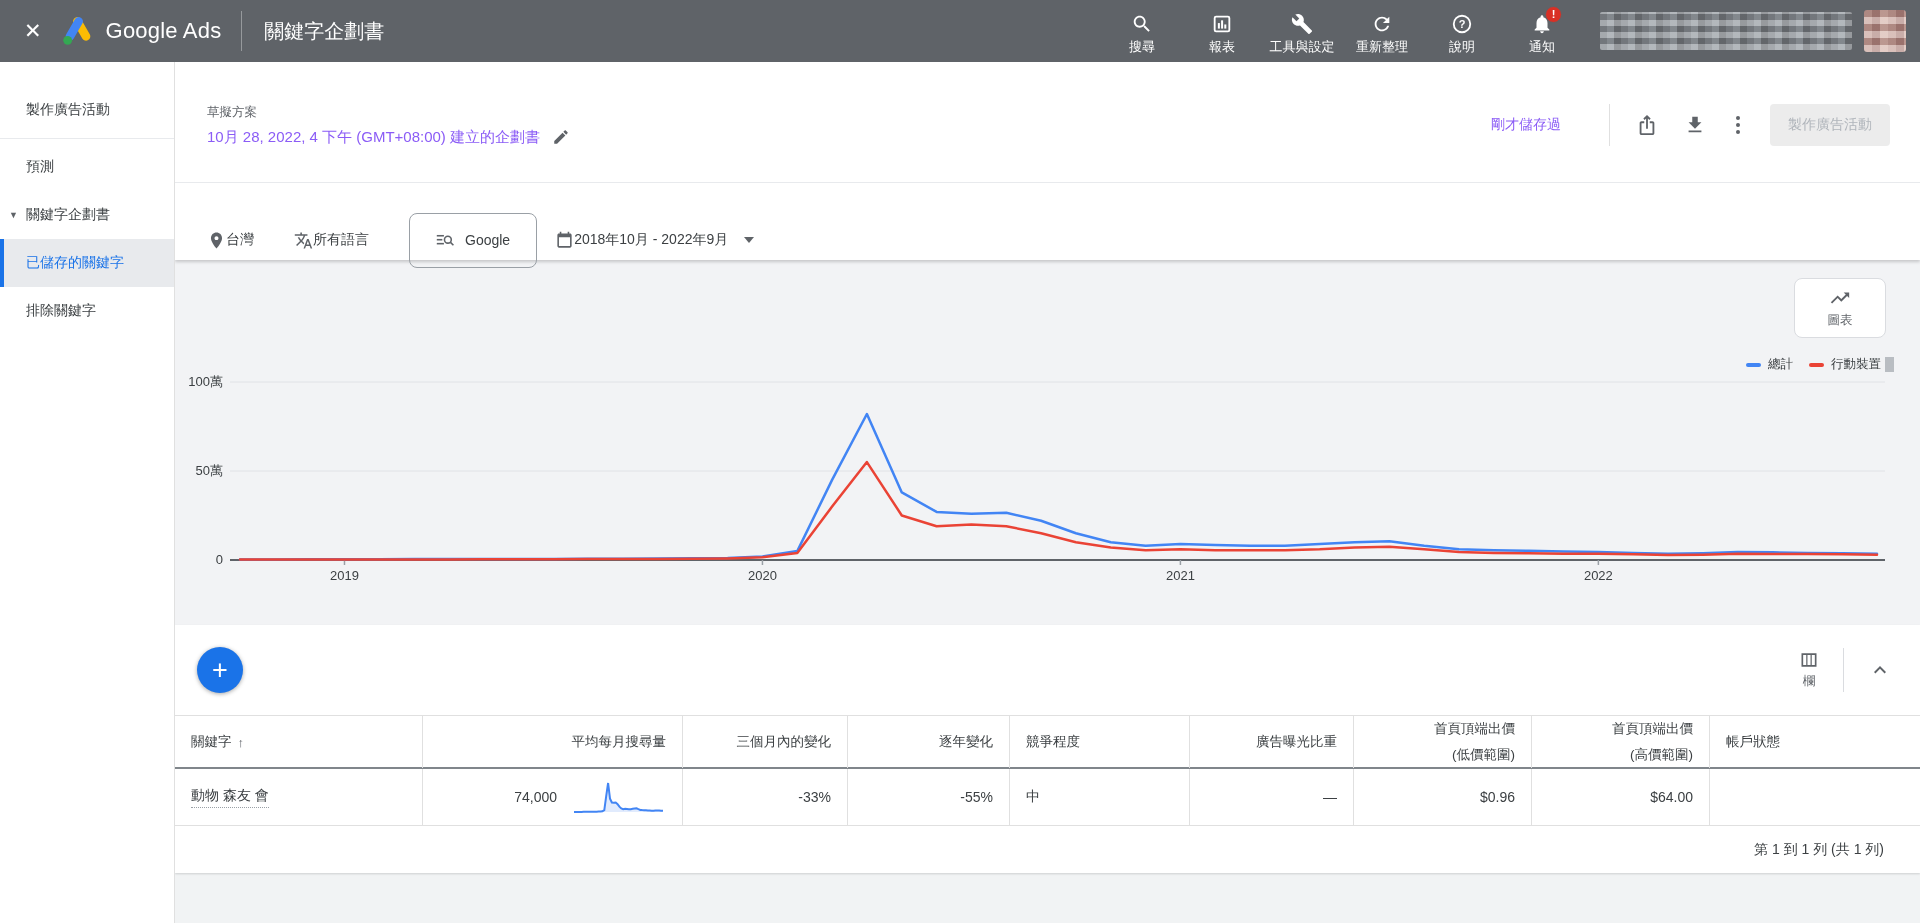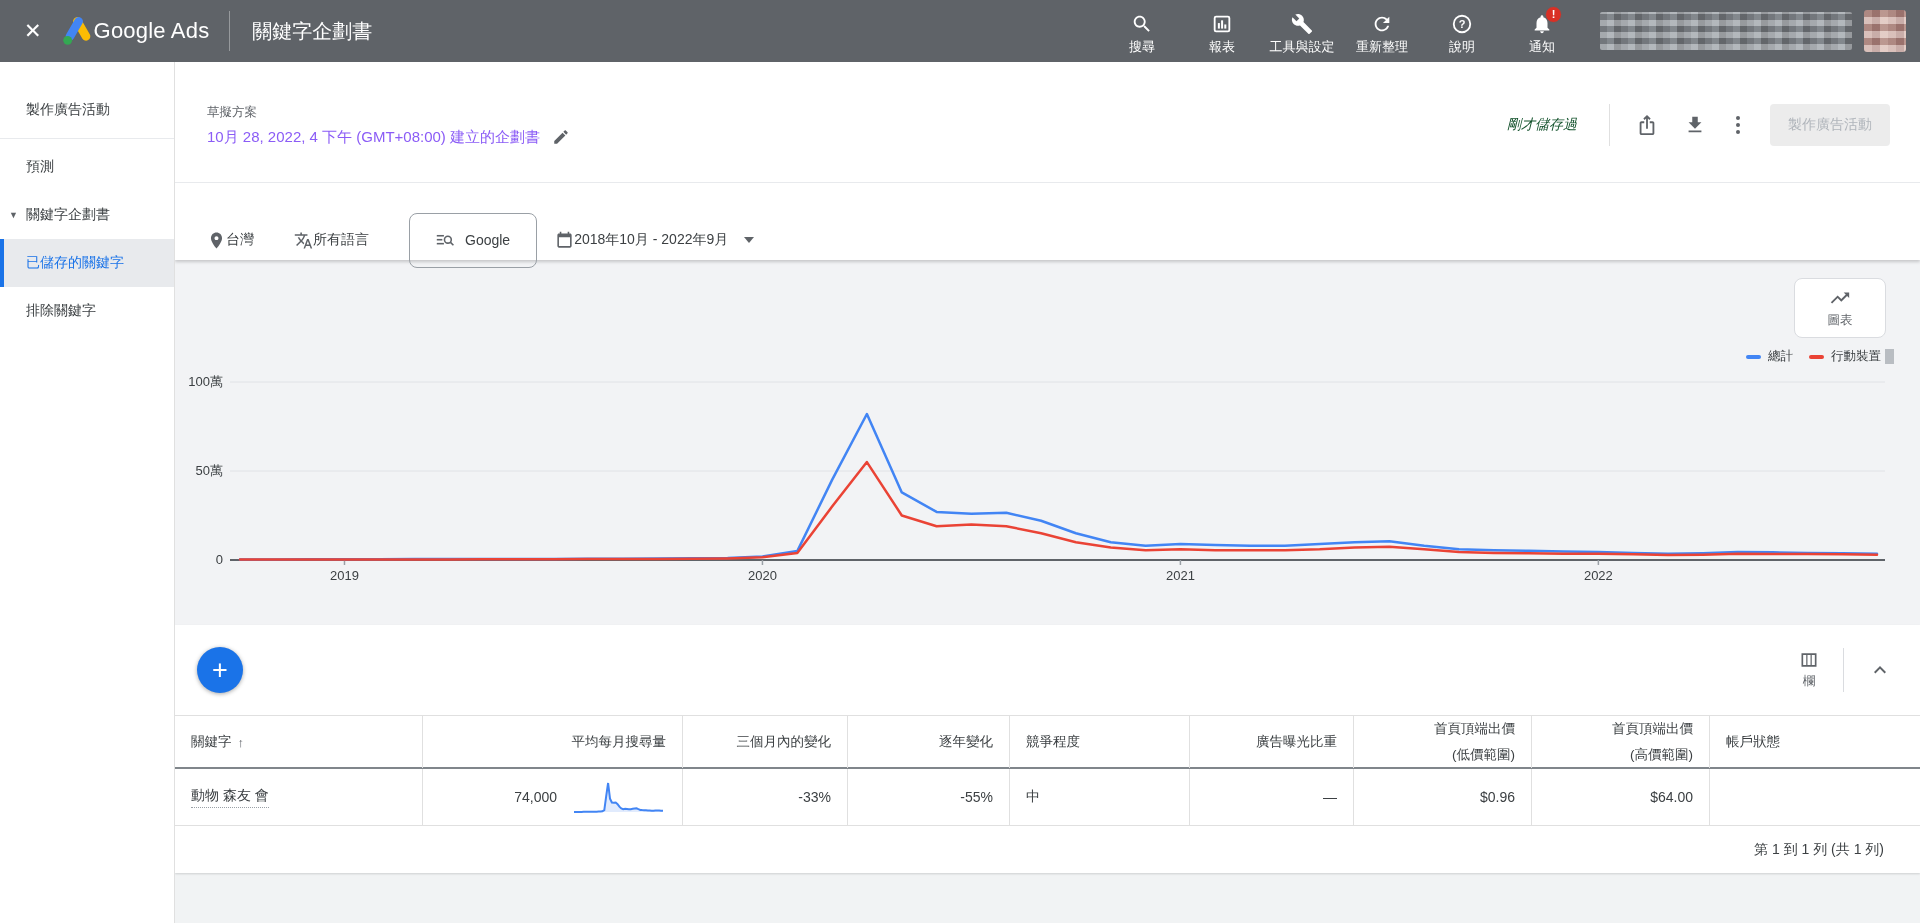--- a/index.html
+++ b/index.html
@@ -3,21 +3,21 @@
 <meta charset="utf-8">
 <style>
 *{margin:0;padding:0;box-sizing:border-box}
 html,body{width:1920px;height:923px;overflow:hidden}
 body{font-family:"Liberation Sans","DejaVu Sans",sans-serif;background:#f1f3f4;color:#3c4043}
 svg{display:block}
 
 
 .topbar{height:62px;background:#5f6368;display:flex;align-items:center;color:#fff}
 .close-x{font-size:21px;padding:0 20px 0 24px;cursor:pointer;color:#fff}
-.logo{display:flex;align-items:center;gap:0;padding-right:20px;cursor:pointer}
+.logo{display:flex;align-items:center;gap:12px;padding-right:20px;cursor:pointer}
 .logo-text{font-size:22px;font-weight:400;letter-spacing:.2px}
 .tb-divider{width:1px;height:40px;background:rgba(255,255,255,.35)}
 .page-title{font-size:20px;padding-left:22px;font-weight:400}
 .tb-spacer{flex:1}
 .tb-nav{display:flex;align-items:flex-start}
 .tb-item{width:80px;display:flex;flex-direction:column;align-items:center;gap:4px;font-size:13px;line-height:15px;text-align:center;cursor:pointer;padding-top:4px}
 .tb-item svg{width:22px;height:22px;fill:#fff}
 .bell-wrap{position:relative}
 .nav-badge{position:absolute;top:-7px;right:-9px;width:17px;height:17px;border-radius:50%;background:#d93025;color:#fff;font-size:11px;font-weight:bold;display:flex;align-items:center;justify-content:center;border:1px solid #5f6368}
 .redacted-account{width:252px;height:38px;margin:0 12px 0 18px;border-radius:2px;cursor:pointer;
@@ -37,39 +37,39 @@
 .main{flex:1;display:flex;flex-direction:column;background:#f1f3f4;position:relative;overflow:hidden}
 
 
 .top-card{background:#fff;height:198px;box-shadow:0 2px 3px rgba(0,0,0,.18);position:relative;z-index:3}
 .plan-header{height:120px;display:flex;align-items:center;padding:6px 30px 0 32px}
 .plan-type{font-size:12.5px;color:#5f6368;margin-bottom:7px}
 .plan-title-row{display:flex;align-items:center;gap:12px}
 .plan-title{font-size:15px;color:#8b5cf6}
 .edit-btn svg{width:18px;height:18px;fill:#5f6368;cursor:pointer}
 .plan-right{margin-left:auto;display:flex;align-items:center;gap:26px}
-.saved-status{font-style:italic;color:#14532d;font-size:14px;margin-right:6px}
+.saved-status{color:#8b5cf6;font-size:14px;margin-right:22px}
 .v-divider{width:1px;height:42px;background:#e0e0e0}
 .icon-btn{cursor:pointer;display:flex;align-items:center;justify-content:center}
 .icon-btn svg{width:22px;height:22px;fill:#5f6368}
 .kebab{display:flex;flex-direction:column;gap:3px;cursor:pointer;padding:4px}
 .kebab i{width:4px;height:4px;border-radius:50%;background:#5f6368}
 .disabled-btn{background:#ececec;color:#b0b5bb;font-size:14px;padding:12px 18px;border-radius:4px;cursor:pointer;white-space:nowrap}
 .filter-bar{height:115px;border-top:1px solid #e8eaed;display:flex;align-items:center;padding-left:32px}
 .filter-item{display:flex;align-items:center;gap:0;font-size:14px;color:#3c4043;cursor:pointer}
 .filter-item svg{width:19px;height:19px;fill:#5f6368;flex-shrink:0}
 .f-gap{width:40px}
 .network-box{border:1px solid #9aa0a6;border-radius:8px;padding:17px 26px;display:flex;gap:10px;align-items:center;margin:0 18px 0 0}
 .caret-down{width:0;height:0;border-left:5px solid transparent;border-right:5px solid transparent;border-top:6px solid #5f6368;margin-left:16px}
 
 
 .chart-section{height:365px;background:#f2f3f5;position:relative;z-index:1}
 .chart-btn{position:absolute;top:18px;right:34px;width:92px;height:60px;background:#fff;border:1px solid #dadce0;border-radius:8px;display:flex;flex-direction:column;align-items:center;justify-content:center;gap:3px;font-size:12.5px;color:#5f6368;cursor:pointer}
 .chart-btn svg{width:22px;height:22px;fill:#5f6368}
-.legend{position:absolute;top:88px;right:26px;display:flex;align-items:center;font-size:12.5px;color:#3c4043}
+.legend{position:absolute;top:96px;right:26px;display:flex;align-items:center;font-size:12.5px;color:#3c4043}
 .legend-item{display:flex;align-items:center;gap:7px;margin-left:16px;cursor:pointer}
 .legend-dash{width:15px;height:4px;border-radius:2px;display:inline-block}
 .scroll-thumb{width:9px;height:15px;background:#b9bdc2;margin-left:4px;cursor:pointer}
 #trend-svg{position:absolute;left:0;top:100px}
 
 
 .table-card{background:#fff;box-shadow:0 1px 2px rgba(0,0,0,.15);position:relative;z-index:2}
 .table-toolbar{height:90px;display:flex;align-items:center;padding:0 28px 0 22px}
 .fab{width:46px;height:46px;border-radius:50%;background:#1a73e8;color:#fff;font-size:27px;font-weight:400;display:flex;align-items:center;justify-content:center;box-shadow:0 1px 4px rgba(0,0,0,.35);cursor:pointer}
 .toolbar-right{margin-left:auto;display:flex;align-items:center;gap:24px}

